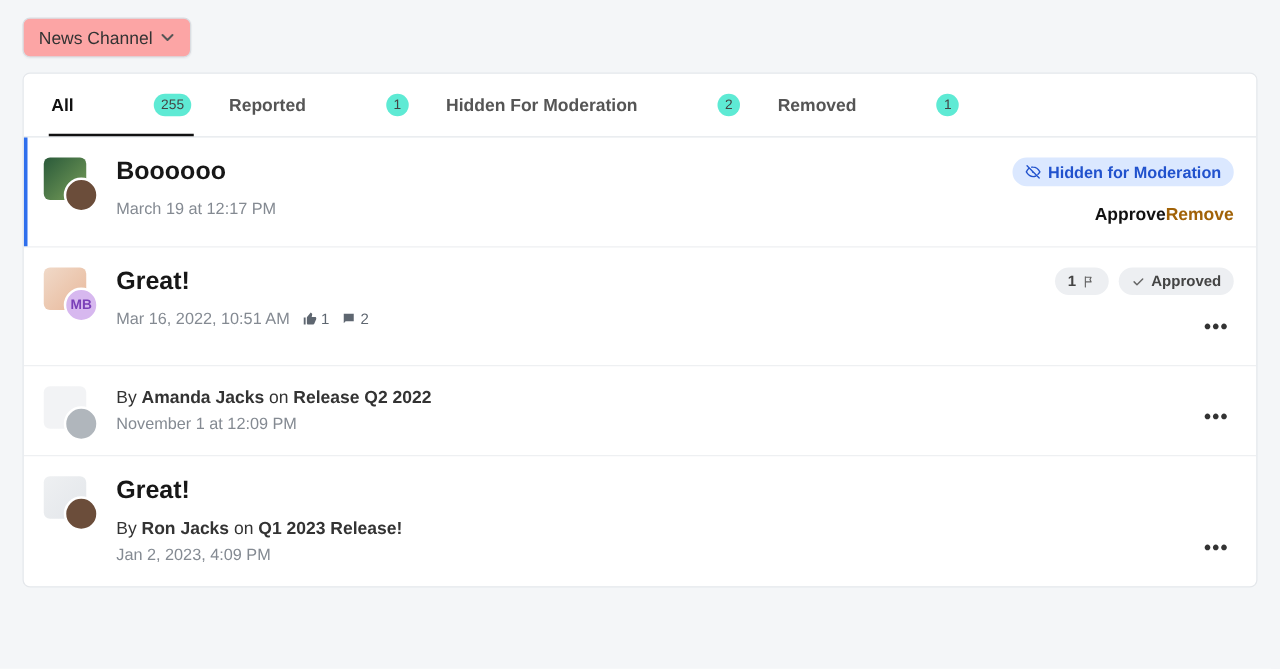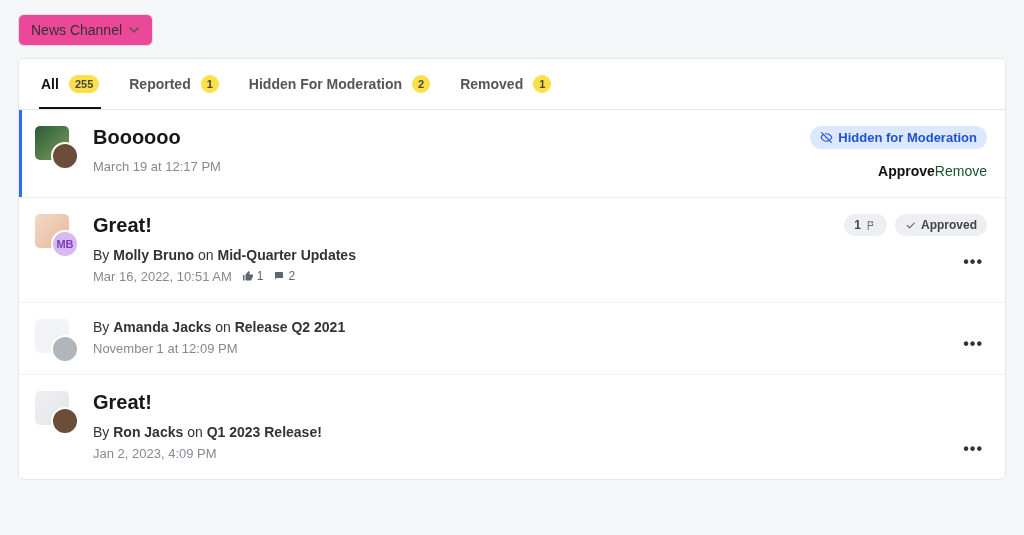--- a/index.html
+++ b/index.html
@@ -9,21 +9,21 @@
     font-size: 14px;
     color: #171717;
   }
   .page {
     padding: 14px 18px;
   }
   .channel-select {
     display: inline-flex;
     align-items: center;
     gap: 6px;
-    background: #ec4899;
+    background: #fca5a5;
     border: 1px solid #d9dde2;
     border-radius: 6px;
     padding: 7px 12px;
     font-size: 14px;
     font-weight: 500;
     color: #333;
     cursor: pointer;
     box-shadow: 0 1px 1px rgba(0,0,0,0.03);
   }
   .panel {
@@ -35,44 +35,45 @@
   }
   .tabs {
     display: flex;
     gap: 26px;
     padding: 0 20px;
     border-bottom: 1px solid #e4e7eb;
   }
   .tab {
     display: flex;
     align-items: center;
-    gap: 10px;
+    gap: 20px;
     padding: 16px 2px 14px;
     font-size: 14px;
     font-weight: 600;
     color: #555;
     cursor: pointer;
     border-bottom: 2px solid transparent;
   }
   .tab.active {
     color: #111;
     border-bottom-color: #111;
   }
   .badge {
     display: inline-flex;
     align-items: center;
     justify-content: center;
     min-width: 18px;
     height: 18px;
     padding: 0 6px;
     border-radius: 9px;
-    background: #fde047;
+    background: #5eead4;
     color: #444;
     font-size: 11px;
-    font-weight: 700;
+    font-weight: 400;
+    margin-left: 44px;
   }
   .item {
     display: flex;
     padding: 16px 18px 18px 16px;
     border-bottom: 1px solid #eef0f2;
     position: relative;
   }
   .item.highlight::before {
     content: "";
     position: absolute;
@@ -118,21 +119,21 @@
   .meta {
     font-size: 14px;
     color: #333;
     margin-bottom: 6px;
   }
   .meta .author, .meta .post { font-weight: 600; }
   .date-line {
     font-size: 13px;
     color: #848a92;
     display: flex;
-    align-items: flex-start;
+    align-items: flex-end;
     gap: 10px;
   }
   .stat {
     display: inline-flex;
     align-items: center;
     gap: 3px;
     color: #5e6670;
     font-size: 12px;
   }
   .right {
@@ -156,22 +157,22 @@
   .actions {
     display: flex;
     align-items: center;
   }
   .action-approve {
     font-weight: 600;
     color: #111;
     cursor: pointer;
   }
   .action-remove {
-    font-weight: 400;
-    color: #14532d;
+    font-weight: 700;
+    color: #a16207;
     cursor: pointer;
   }
   .chip {
     display: inline-flex;
     align-items: center;
     gap: 5px;
     background: #edeff2;
     border-radius: 13px;
     padding: 4px 10px;
     font-size: 12px;
@@ -259,26 +260,20 @@
 
     <div class="item">
       <div class="thumbs">
         <div class="thumb" style="background:linear-gradient(135deg,#f0d9c8,#e8b89a);"></div>
         <div class="avatar" style="background:#d7b8ef;color:#7a3fb8;">
             <span>MB</span>
           </div>
       </div>
       <div class="body">
         <div class="title">Great!</div>
-        <div class="meta">
-          <span>By</span>
-          <span class="author">Molly Bruno</span>
-          <span>on</span>
-          <span class="post">Mid-Quarter Updates</span>
-        </div>
         <div class="date-line">
           <span>Mar 16, 2022, 10:51 AM</span>
           <span class="stat">
             <span>
               <svg width="12" height="12" viewBox="0 0 24 24">
                   <path d="M2 21h3V10H2v11zm20-10c0-1.1-.9-2-2-2h-5.3l.8-3.8V4.7c0-.4-.2-.8-.5-1.1L13.2 2 7.6 8.6C7.2 9 7 9.5 7 10v9c0 1.1.9 2 2 2h8c.8 0 1.5-.5 1.8-1.2l2.9-6.8c.2-.3.3-.7.3-1v-1z" fill="#5e6670"></path>
                 </svg>
             </span>
             <span>1</span>
           </span>
@@ -320,21 +315,21 @@
         <div class="thumb" style="background:linear-gradient(135deg,#f2f3f5,#f2f3f5);"></div>
         <div class="avatar" style="background:#b0b6bc;color:#fff;">
             <span></span>
           </div>
       </div>
       <div class="body">
         <div class="meta">
           <span>By</span>
           <span class="author">Amanda Jacks</span>
           <span>on</span>
-          <span class="post">Release Q2 2021</span>
+          <span class="post">Release Q2 2022</span>
         </div>
         <div class="date-line">
           <span>November 1 at 12:09 PM</span>
         </div>
       </div>
       <div class="right" style="justify-content:flex-end;">
         <div class="more-btn">•••</div>
       </div>
     </div>
 

